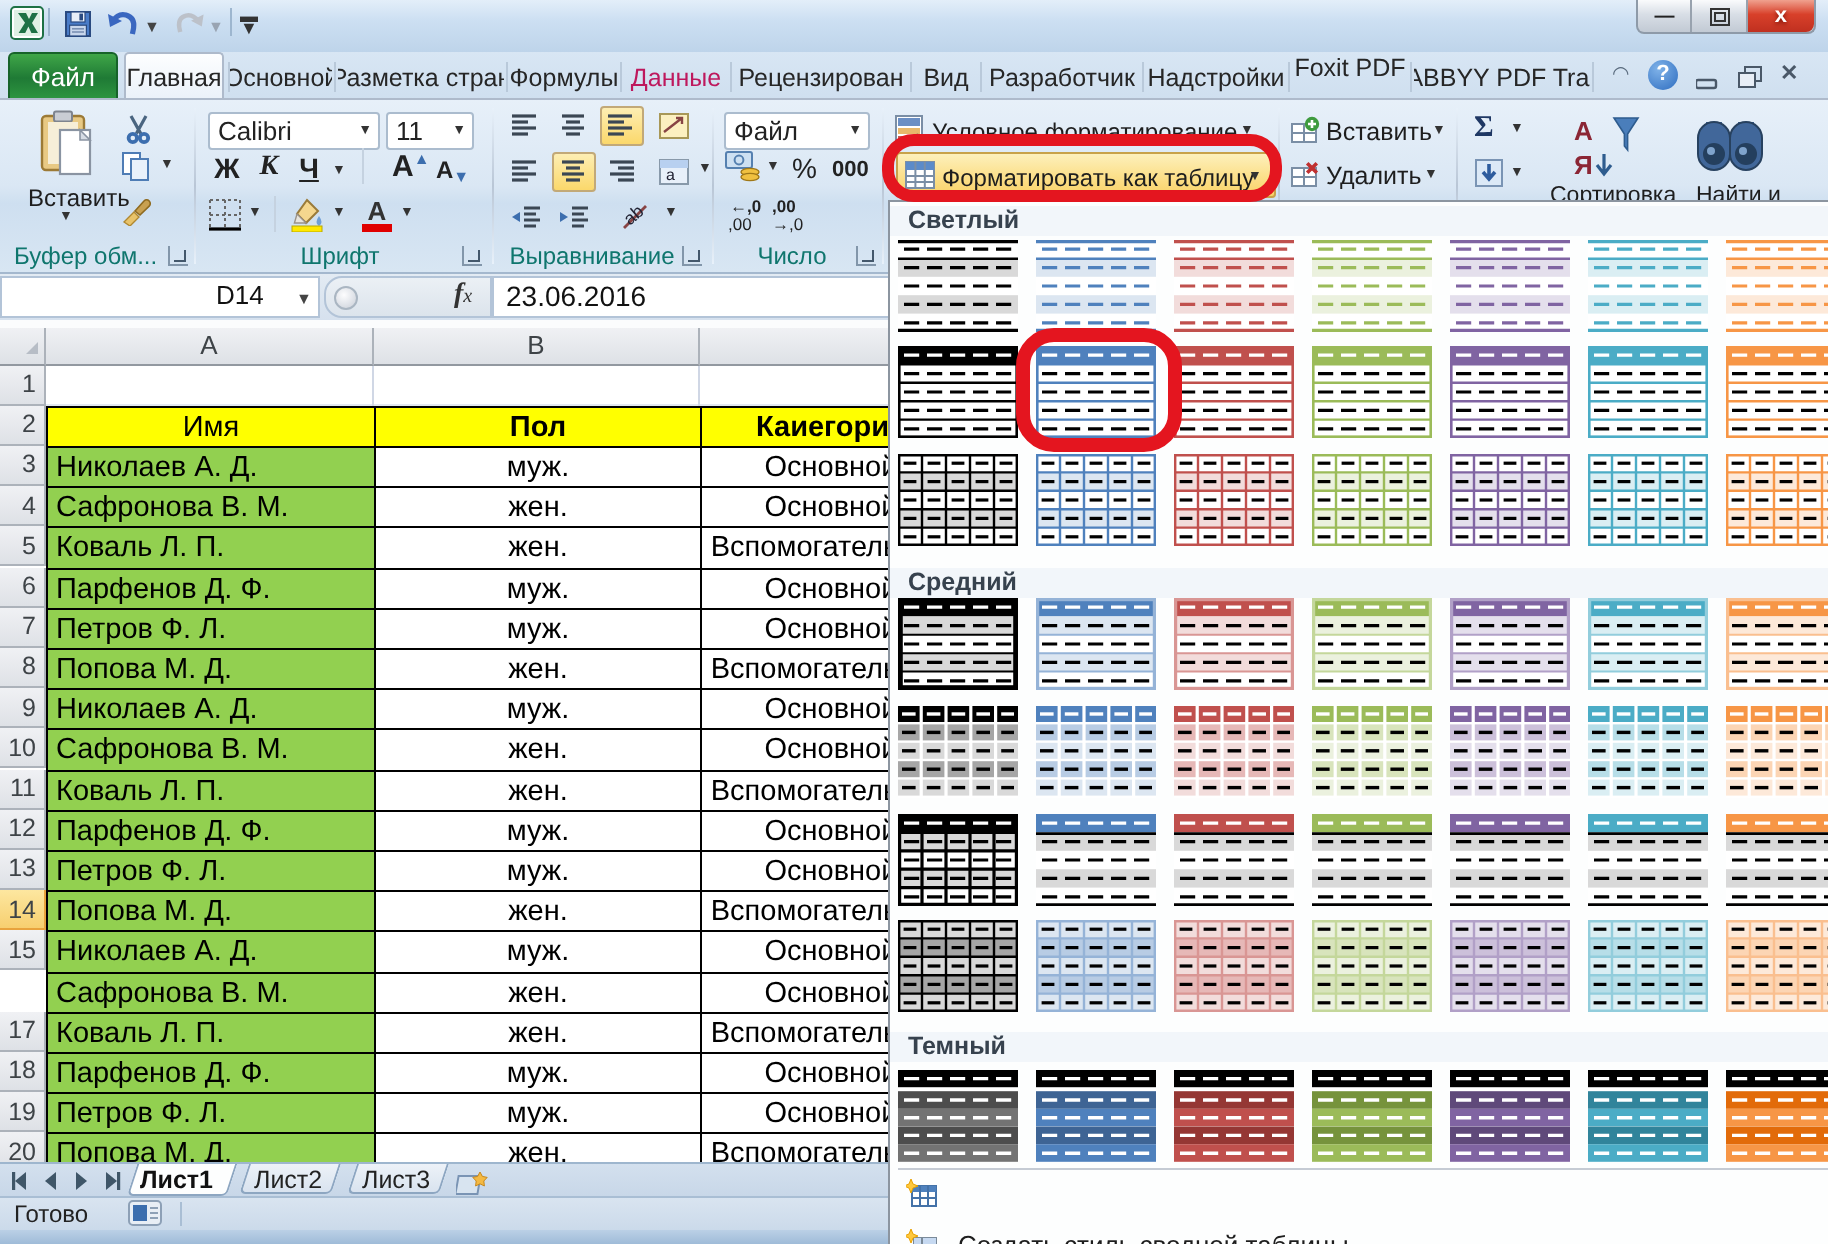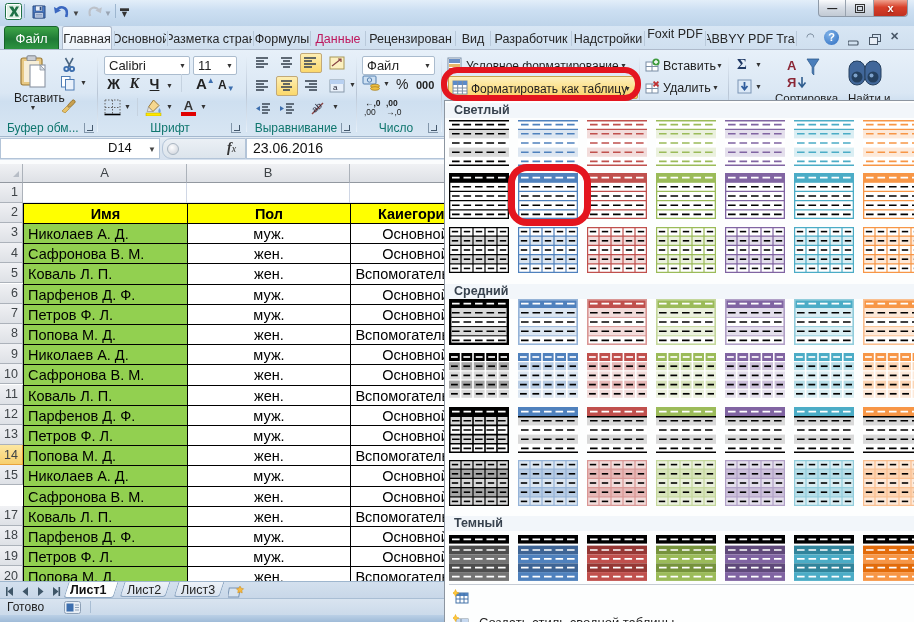--- a/index.html
+++ b/index.html
@@ -386,21 +386,21 @@
 <div style="position:absolute;left:0;top:506px;width:23px;height:20.2px;background:linear-gradient(#F0F1F4,#DEE1E6);border-right:1px solid #ACB2BA;border-bottom:1px solid #ACB2BA;display:flex;align-items:center;justify-content:flex-end;padding-right:4px;font-size:12px;color:#3E4347">16</div>
 <div style="position:absolute;left:0;top:505.7px;width:23px;height:20.2px;background:linear-gradient(#F0F1F4,#DEE1E6);border-right:1px solid #ACB2BA;border-bottom:1px solid #ACB2BA;display:flex;align-items:center;justify-content:flex-end;padding-right:4px;font-size:12.5px;color:#3E4347">17</div>
 <div style="position:absolute;left:0;top:525.9px;width:23px;height:20.2px;background:linear-gradient(#F0F1F4,#DEE1E6);border-right:1px solid #ACB2BA;border-bottom:1px solid #ACB2BA;display:flex;align-items:center;justify-content:flex-end;padding-right:4px;font-size:12.5px;color:#3E4347">18</div>
 <div style="position:absolute;left:0;top:546.1px;width:23px;height:20.2px;background:linear-gradient(#F0F1F4,#DEE1E6);border-right:1px solid #ACB2BA;border-bottom:1px solid #ACB2BA;display:flex;align-items:center;justify-content:flex-end;padding-right:4px;font-size:12.5px;color:#3E4347">19</div>
 <div style="position:absolute;left:0;top:566.3px;width:23px;height:20.2px;background:linear-gradient(#F0F1F4,#DEE1E6);border-right:1px solid #ACB2BA;border-bottom:1px solid #ACB2BA;display:flex;align-items:center;justify-content:flex-end;padding-right:4px;font-size:12.5px;color:#3E4347">20</div>
 
 <div style="position:absolute;left:23px;top:182.5px;width:457px;height:20.2px;border-bottom:1px solid #E2E8F0"></div>
 <div style="position:absolute;left:186px;top:182.5px;width:1px;height:20.2px;background:#D0D7E5"></div>
 <div style="position:absolute;left:349px;top:182.5px;width:1px;height:20.2px;background:#D0D7E5"></div>
 
-<div style="position:absolute;left:23px;top:202.7px;width:164px;height:21.2px;background:#FFFF00;border-left:1px solid #000;border-top:1px solid #000;display:flex;align-items:center;justify-content:center;font-weight:bold;font-size:14.5px;color:#000;white-space:nowrap;overflow:hidden">Имя</div>
+<div style="position:absolute;left:23px;top:202.7px;width:164px;height:21.2px;background:#FFFF00;border-left:1px solid #000;border-top:1px solid #000;display:flex;align-items:center;justify-content:center;font-weight:normal;font-size:14.5px;color:#000;white-space:nowrap;overflow:hidden">Имя</div>
 <div style="position:absolute;left:187px;top:202.7px;width:163px;height:21.2px;background:#FFFF00;border-left:1px solid #000;border-top:1px solid #000;display:flex;align-items:center;justify-content:center;font-weight:bold;font-size:14.5px;color:#000;white-space:nowrap;overflow:hidden">Пол</div>
 <div style="position:absolute;left:350px;top:202.7px;width:130px;height:21.2px;background:#FFFF00;border-left:1px solid #000;border-top:1px solid #000;display:flex;align-items:center;justify-content:center;font-weight:bold;font-size:14.5px;color:#000;white-space:nowrap;overflow:hidden">Каиегория</div>
 <div style="position:absolute;left:23px;top:222.9px;width:164px;height:21.2px;background:#92D050;border-left:1px solid #000;border-top:1px solid #000;display:flex;align-items:center;padding-left:4px;justify-content:flex-start;font-size:14.5px;color:#000;white-space:nowrap;overflow:hidden">Николаев А. Д.</div>
 <div style="position:absolute;left:187px;top:222.9px;width:163px;height:21.2px;background:#FFFFFF;border-left:1px solid #000;border-top:1px solid #000;display:flex;align-items:center;justify-content:center;font-size:14.5px;color:#000;white-space:nowrap;overflow:hidden">муж.</div>
 <div style="position:absolute;left:350px;top:222.9px;width:130px;height:21.2px;background:#FFFFFF;border-left:1px solid #000;border-top:1px solid #000;display:flex;align-items:center;justify-content:center;font-size:14.5px;color:#000;white-space:nowrap;overflow:hidden">Основной</div>
 <div style="position:absolute;left:23px;top:243.1px;width:164px;height:21.2px;background:#92D050;border-left:1px solid #000;border-top:1px solid #000;display:flex;align-items:center;padding-left:4px;justify-content:flex-start;font-size:14.5px;color:#000;white-space:nowrap;overflow:hidden">Сафронова В. М.</div>
 <div style="position:absolute;left:187px;top:243.1px;width:163px;height:21.2px;background:#FFFFFF;border-left:1px solid #000;border-top:1px solid #000;display:flex;align-items:center;justify-content:center;font-size:14.5px;color:#000;white-space:nowrap;overflow:hidden">жен.</div>
 <div style="position:absolute;left:350px;top:243.1px;width:130px;height:21.2px;background:#FFFFFF;border-left:1px solid #000;border-top:1px solid #000;display:flex;align-items:center;justify-content:center;font-size:14.5px;color:#000;white-space:nowrap;overflow:hidden">Основной</div>
 <div style="position:absolute;left:23px;top:263.3px;width:164px;height:21.2px;background:#92D050;border-left:1px solid #000;border-top:1px solid #000;display:flex;align-items:center;padding-left:4px;justify-content:flex-start;font-size:14.5px;color:#000;white-space:nowrap;overflow:hidden">Коваль Л. П.</div>
 <div style="position:absolute;left:187px;top:263.3px;width:163px;height:21.2px;background:#FFFFFF;border-left:1px solid #000;border-top:1px solid #000;display:flex;align-items:center;justify-content:center;font-size:14.5px;color:#000;white-space:nowrap;overflow:hidden">жен.</div>

